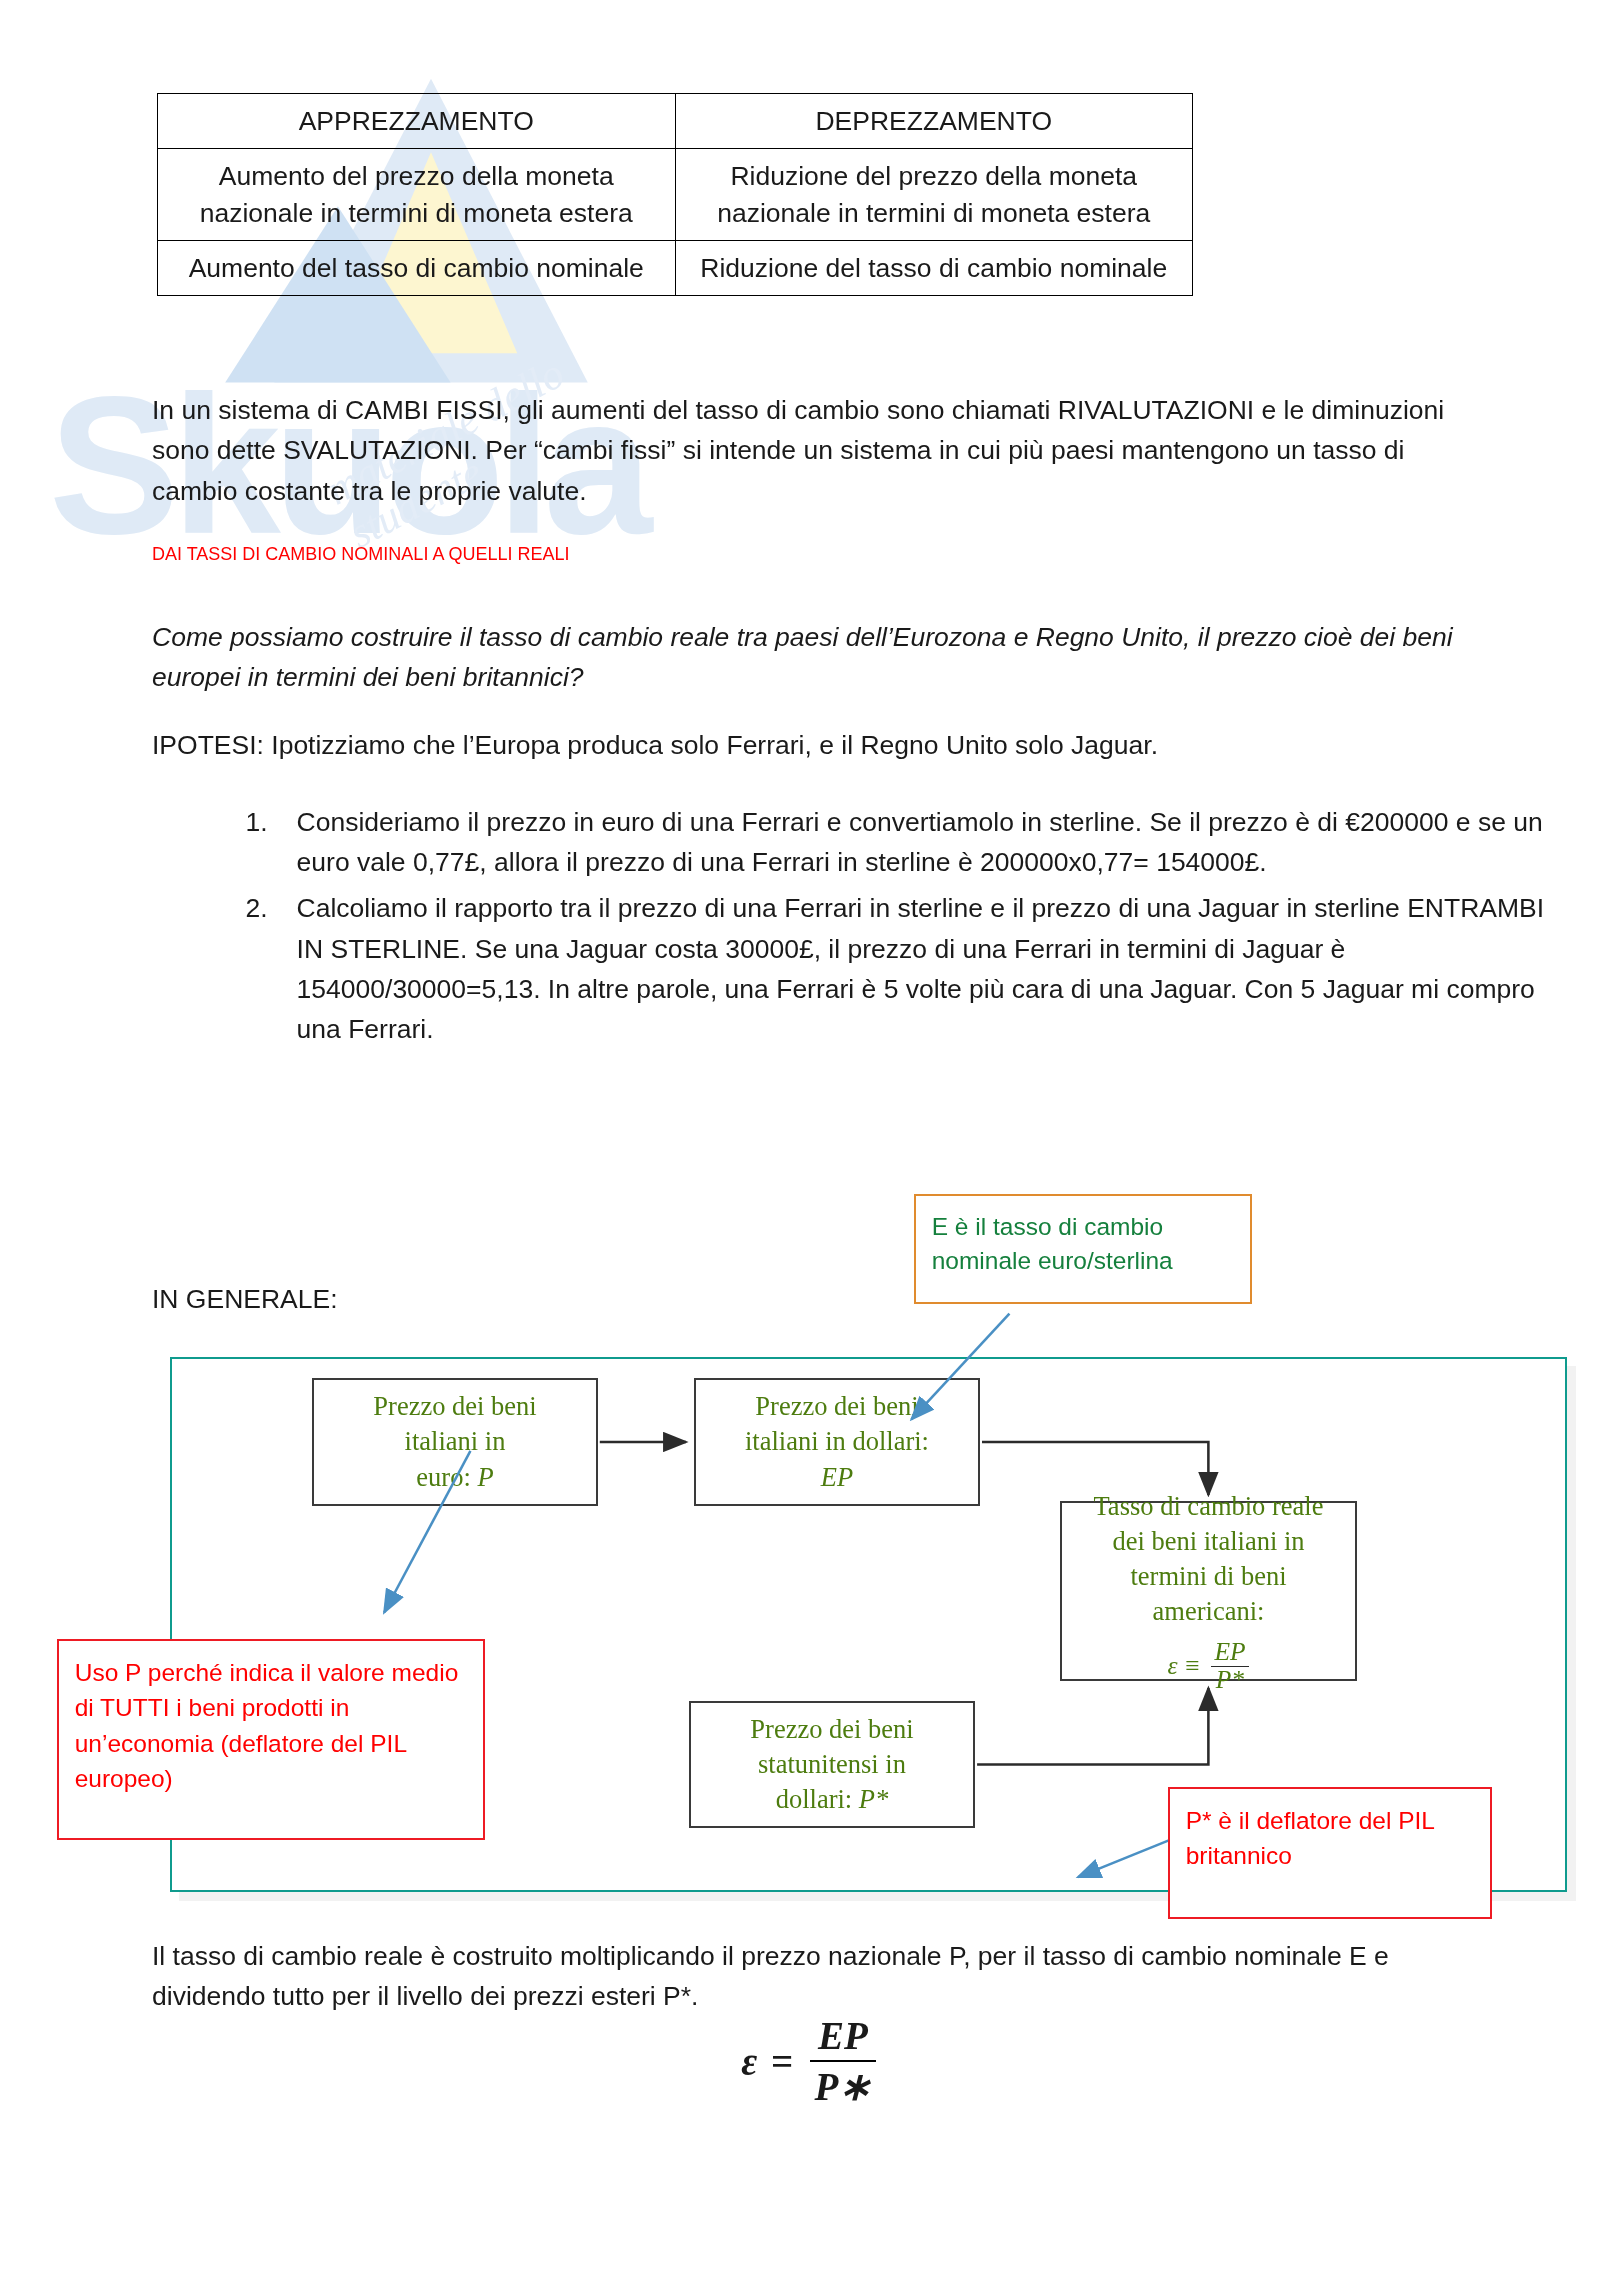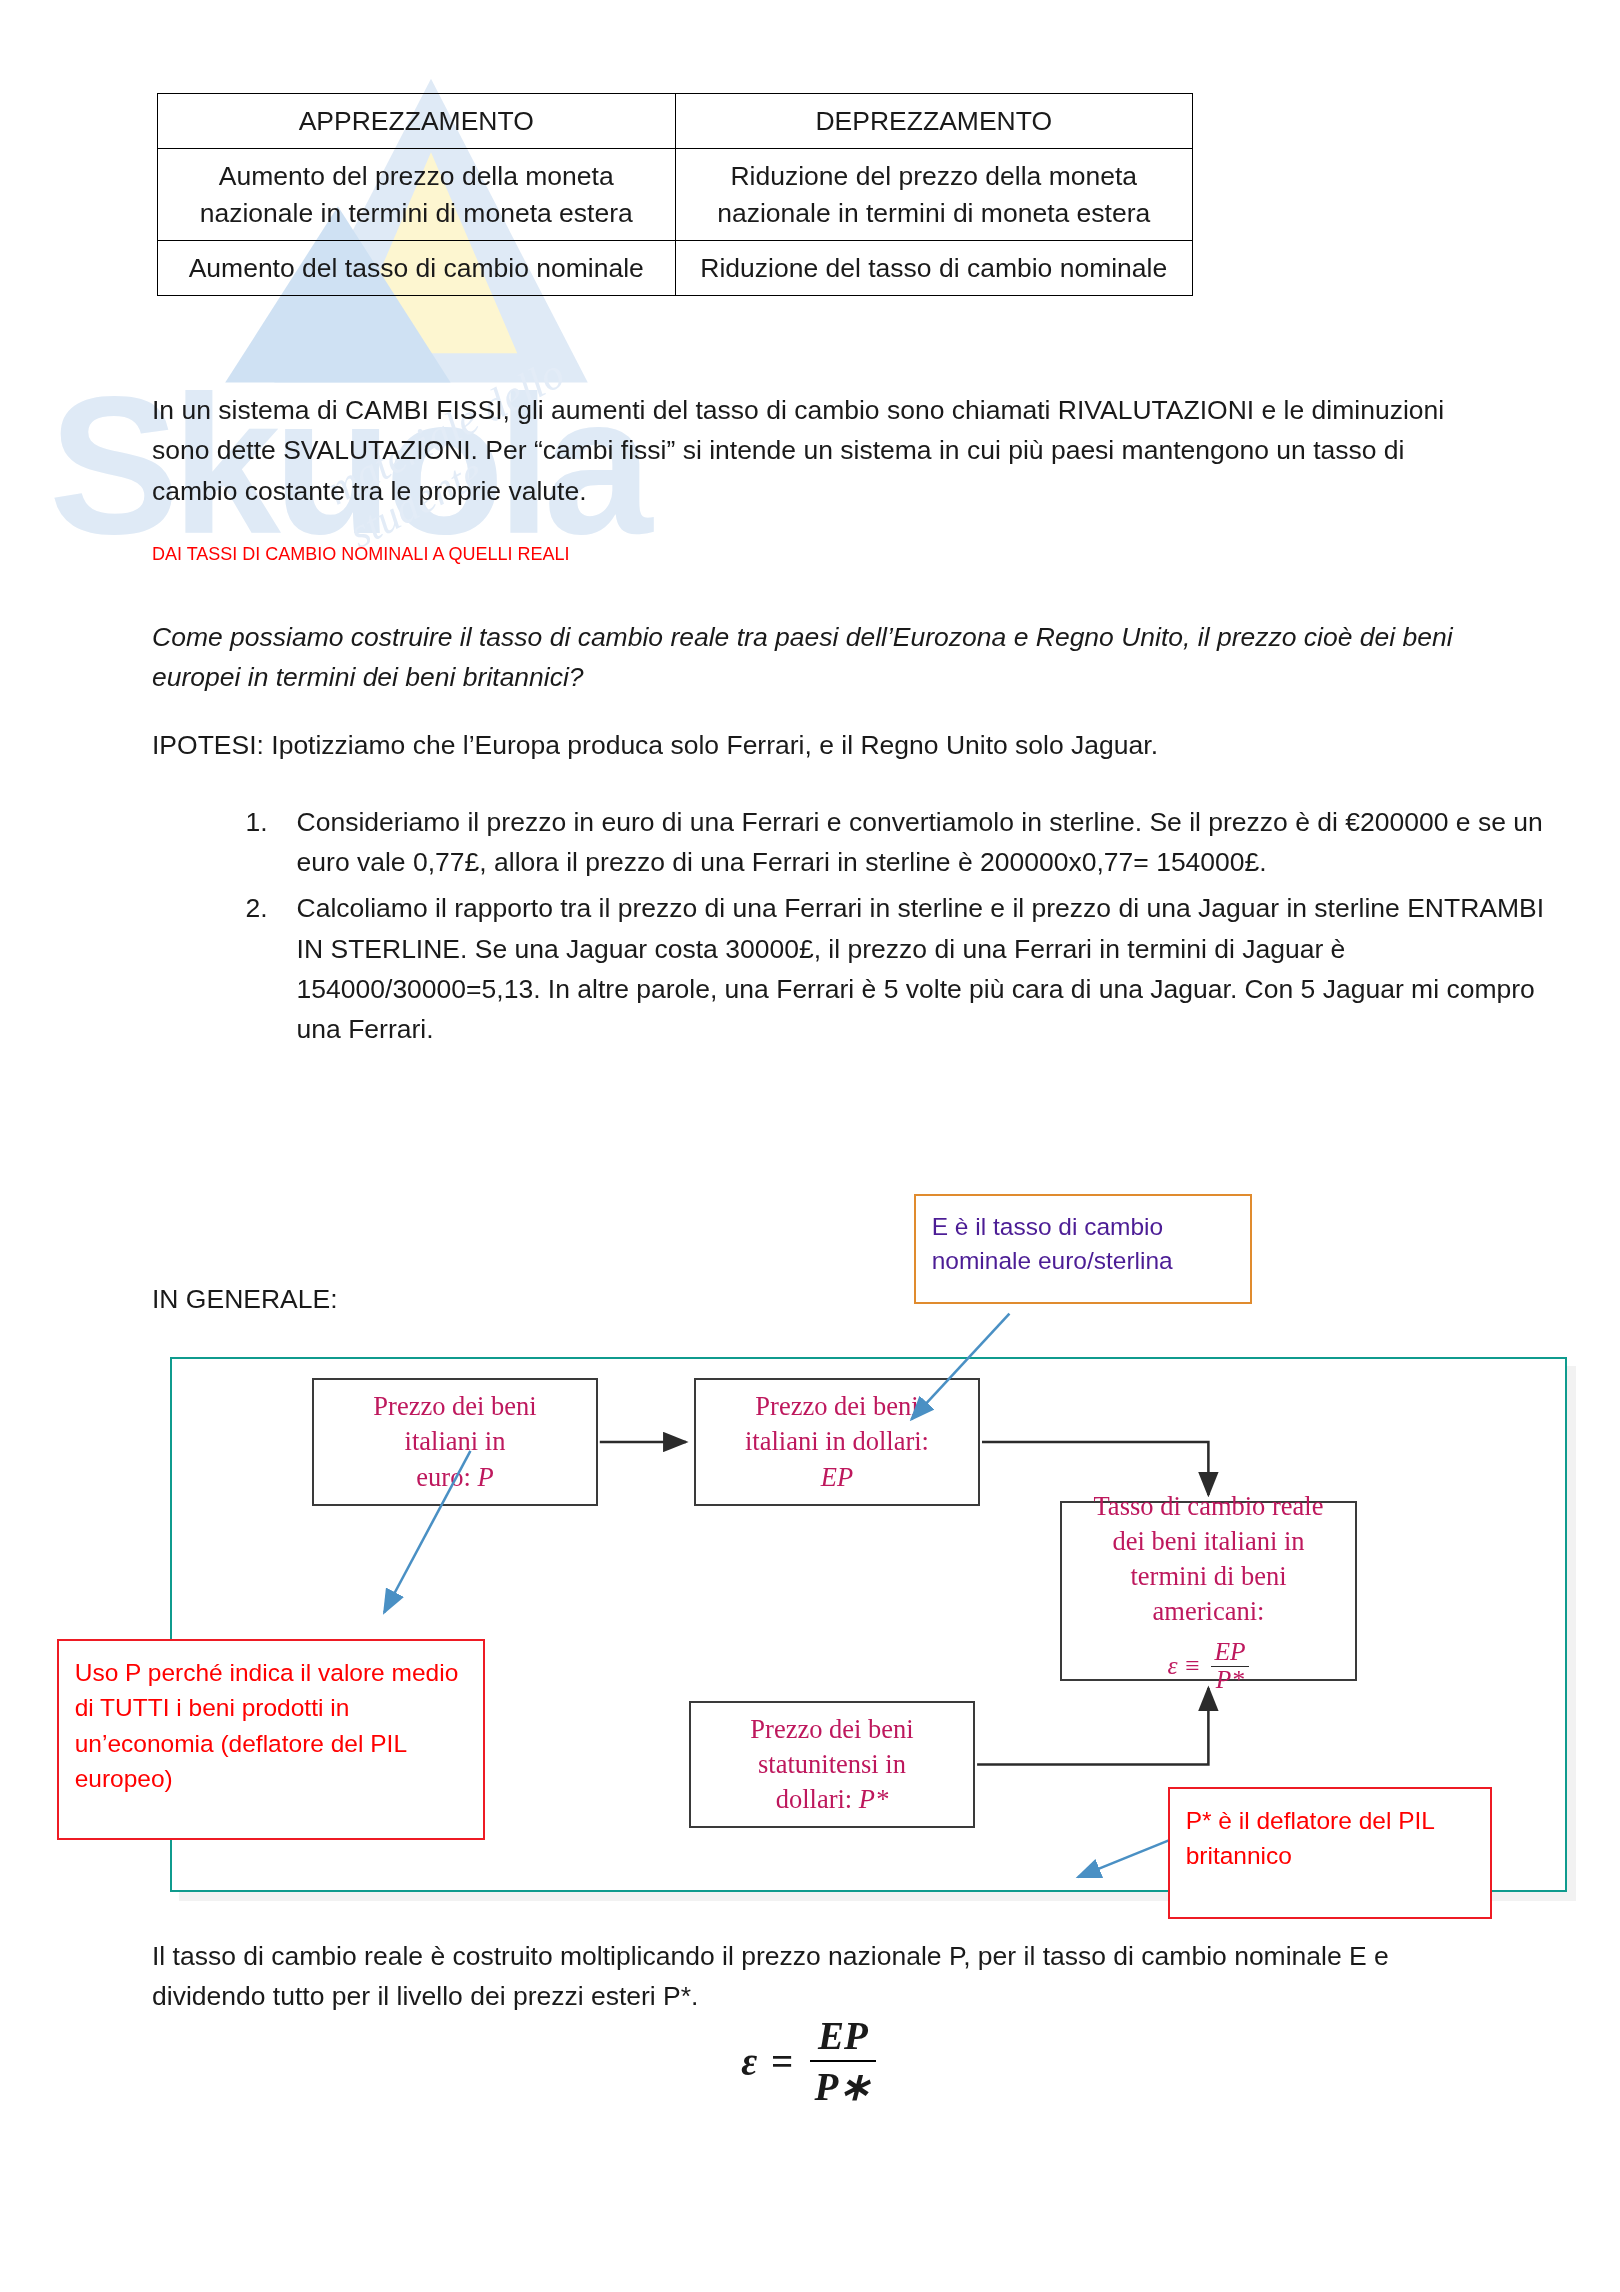--- a/index.html
+++ b/index.html
@@ -116,21 +116,21 @@
   
   .callout-orange {
     position: absolute;
     left: 914px;
     top: 1194px;
     width: 338px;
     height: 110px;
     border: 2.9px solid #e08b2e;
     background: #ffffff;
     box-sizing: border-box;
-    color: #4c1d95;
+    color: #15803d;
     font-size: 24.5px;
     line-height: 1.42;
     padding: 13.7px 15.7px;
     z-index: 5;
   }
 
   
   .callout-red {
     position: absolute;
     border: 2.9px solid #ee1b24;
@@ -167,21 +167,21 @@
     z-index: 0;
   }
 
   
   .dbox {
     position: absolute;
     border: 2px solid #3a3a3a;
     background: #ffffff;
     box-sizing: border-box;
     font-family: "Liberation Serif", serif;
-    color: #be185d;
+    color: #4d7c0f;
     text-align: center;
     display: flex;
     flex-direction: column;
     align-items: center;
     justify-content: center;
     font-size: 26.5px;
     line-height: 1.33;
     z-index: 3;
   }
   .db1 { left: 312px;  top: 1378px; width: 286px; height: 128px; }

